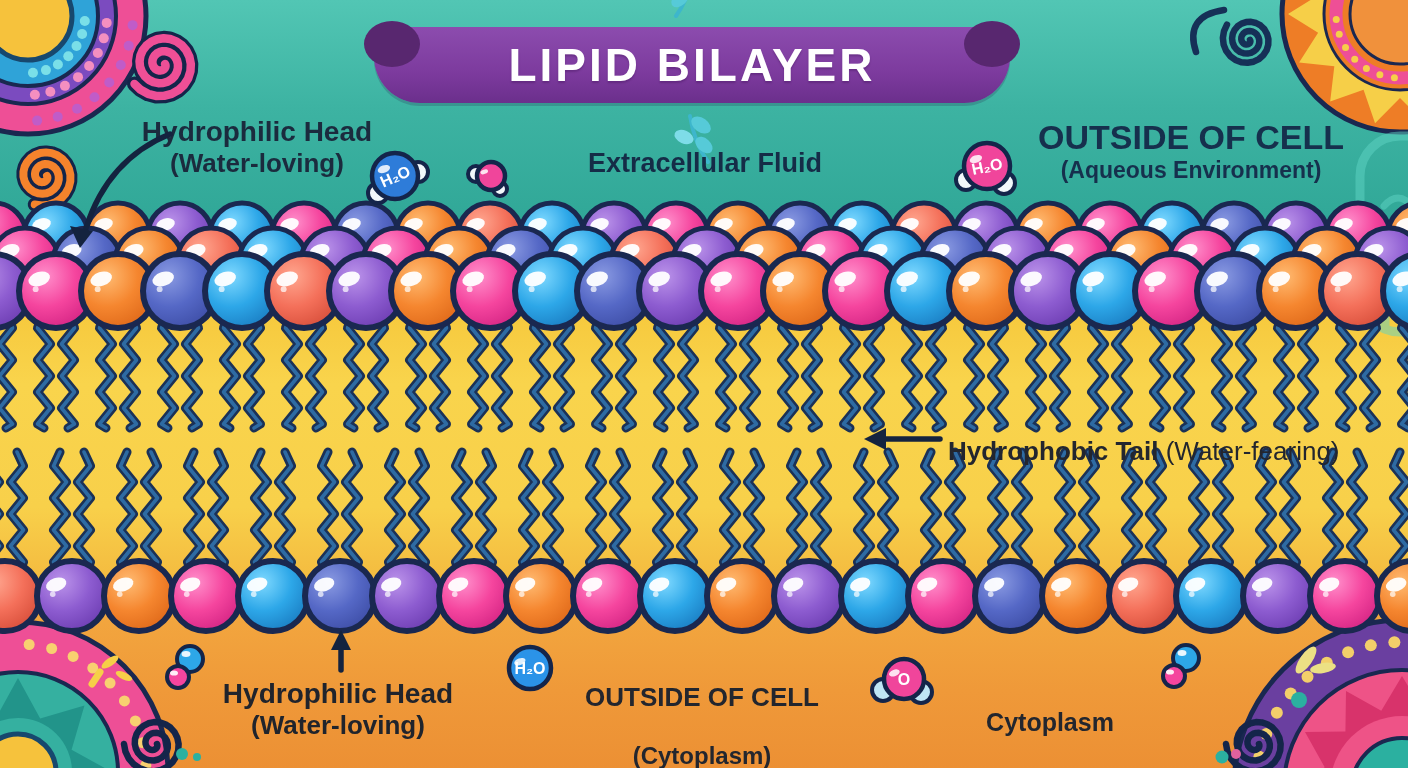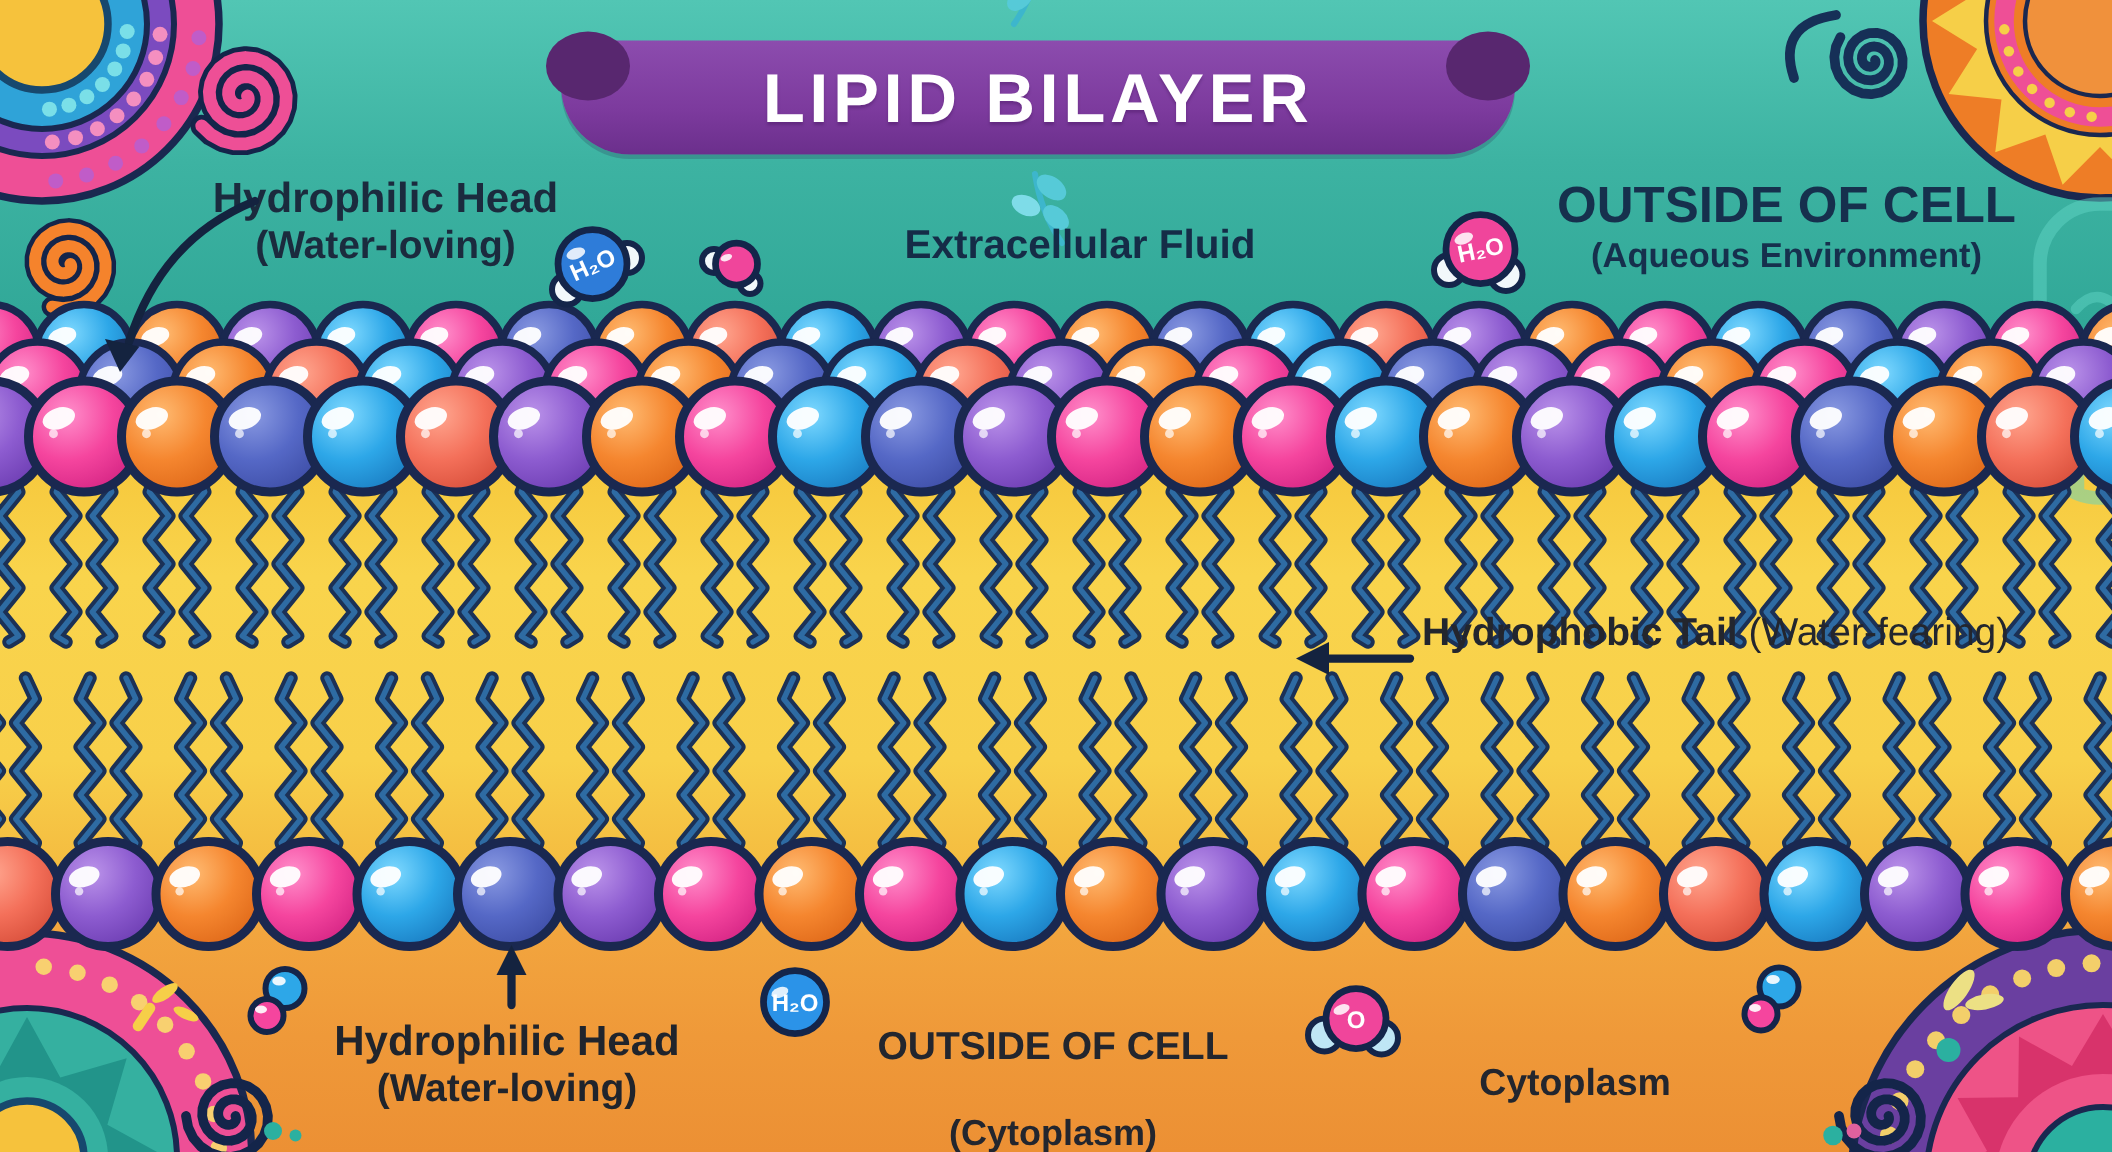--- a/index.html
+++ b/index.html
@@ -38,25 +38,25 @@
   }
   .leaf{width:48px;height:56px;flex:0 0 auto;}
   .leaf-right{transform:scaleX(-1);}
 
   .lbl{position:absolute;z-index:60;text-align:center;line-height:1.16;color:#1b2b3e;}
   .lbl .l1{font-weight:800;display:block;}
   .lbl .l2{font-weight:700;display:block;}
   #lbl-hh-top{left:87px;top:116px;width:340px;}
   #lbl-hh-top .l1{font-size:28px;}
   #lbl-hh-top .l2{font-size:26px;}
-  #lbl-ecf{left:570px;top:148px;width:300px;font-size:27px;font-weight:800;color:#152c47;}
+  #lbl-ecf{left:555px;top:148px;width:300px;font-size:27px;font-weight:800;color:#152c47;}
   #lbl-outside{left:1026px;top:118px;width:330px;color:#16304d;}
   #lbl-outside .l1{font-size:34px;}
   #lbl-outside .l2{font-size:23px;font-weight:700;}
-  #lbl-hydrophobic{left:948px;top:406px;white-space:nowrap;font-size:26px;color:#23262e;text-align:left;}
+  #lbl-hydrophobic{left:948px;top:436px;white-space:nowrap;font-size:26px;color:#23262e;text-align:left;}
   #lbl-hydrophobic .b{font-weight:800;}
   #lbl-hh-bottom{left:178px;top:678px;width:320px;color:#20242c;}
   #lbl-hh-bottom .l1{font-size:28px;}
   #lbl-hh-bottom .l2{font-size:26px;}
   #lbl-inside{left:552px;top:682px;width:300px;color:#23262e;}
   #lbl-inside .l1{font-size:26px;}
   #lbl-inside .l2{font-size:24px;margin-top:30px;}
   #lbl-cyto{left:958px;top:708px;width:184px;font-size:25px;font-weight:700;color:#23262e;}
 </style>
 </head>

